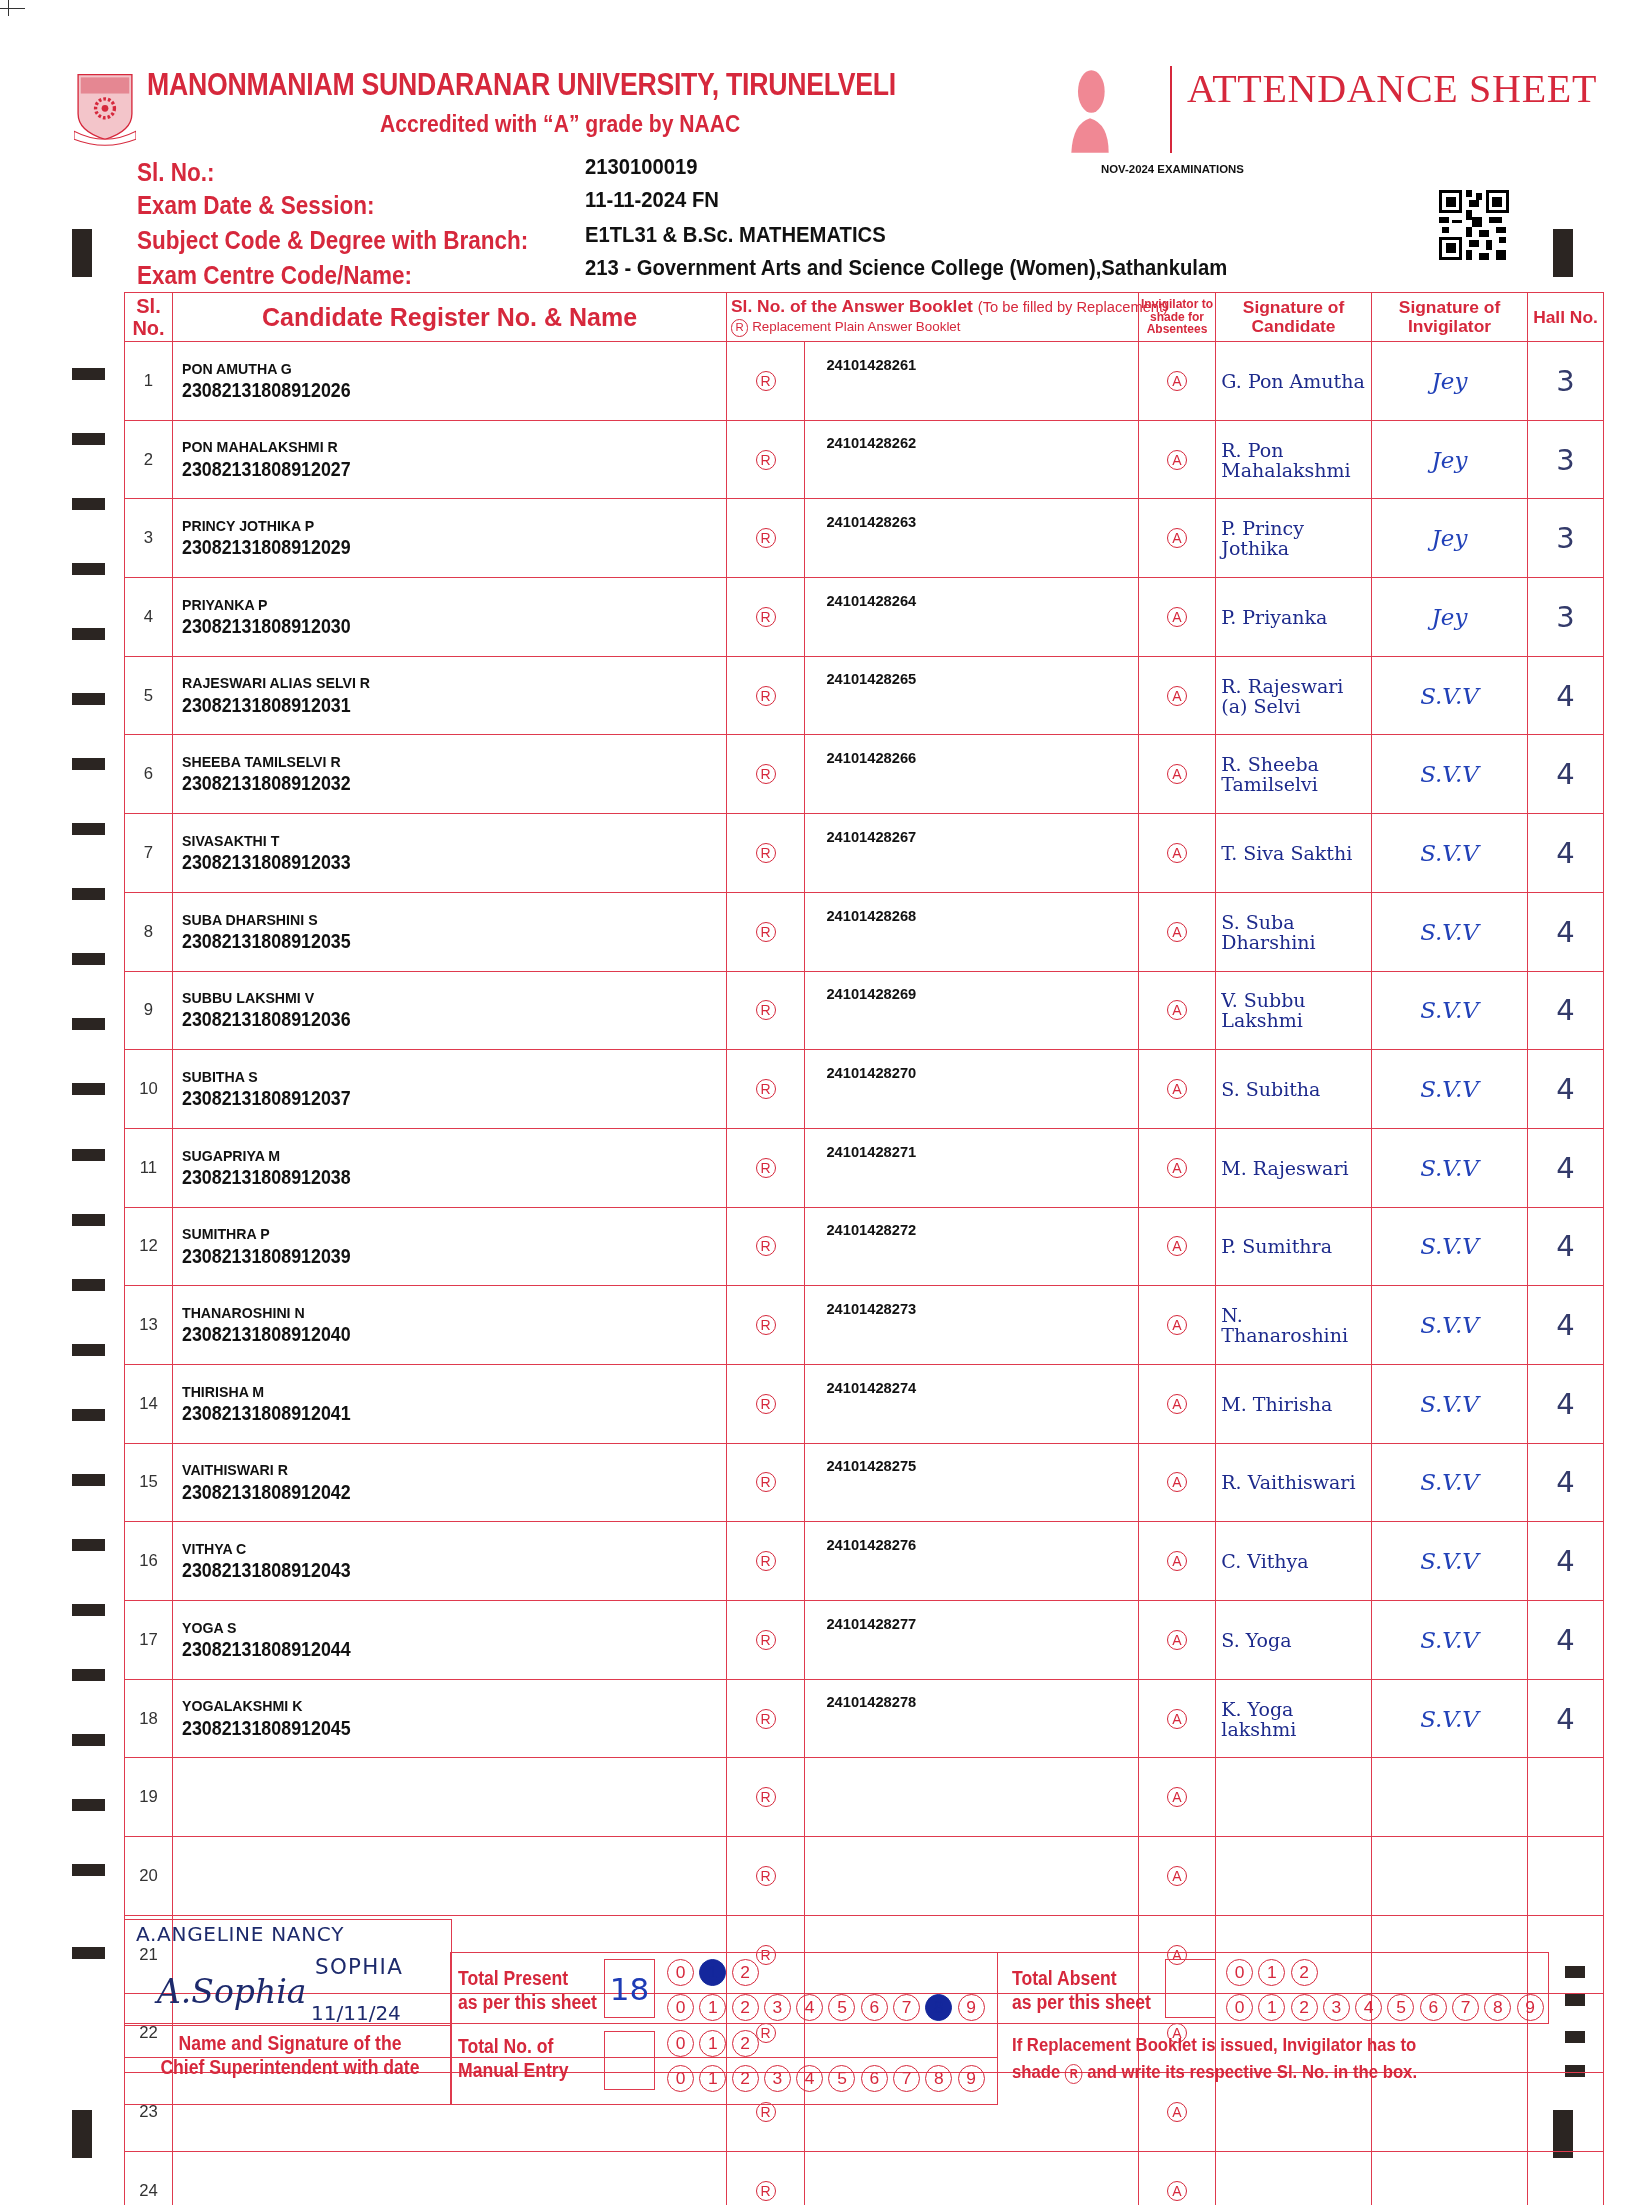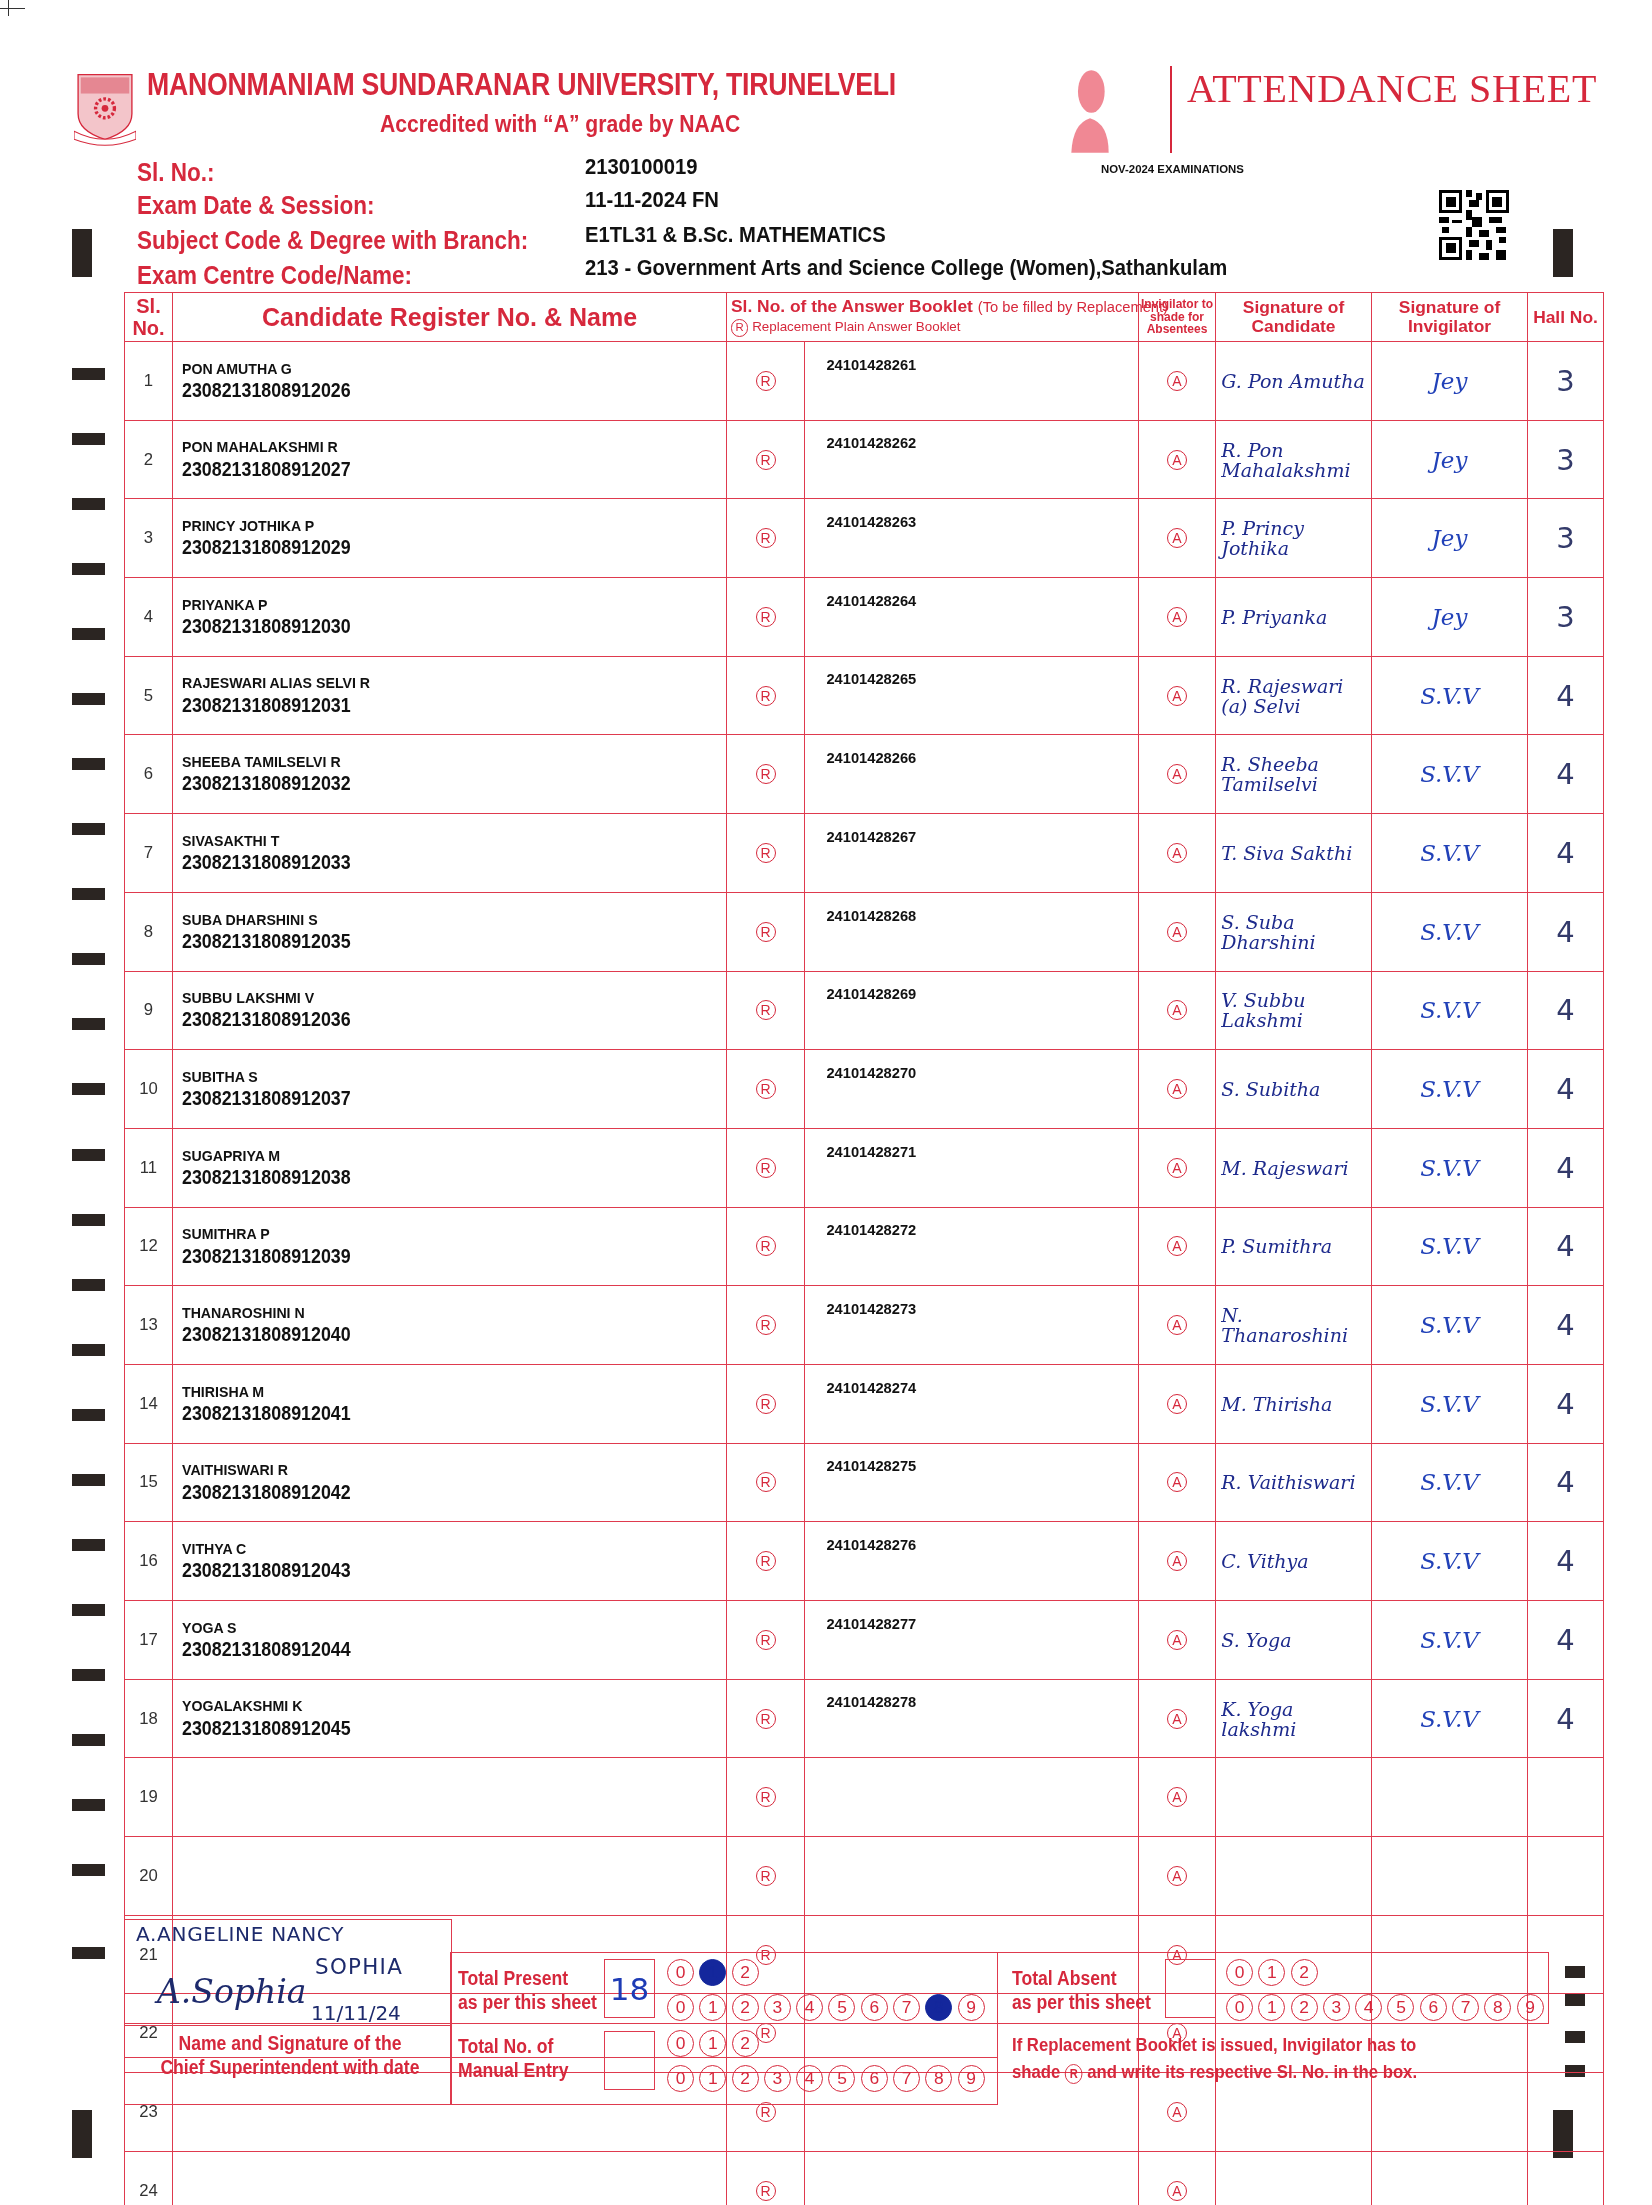--- a/index.html
+++ b/index.html
@@ -29,21 +29,21 @@
   .grid td, .grid th { border: 1.3px solid #df3a4e; padding: 0; }
   .grid th { color: #d6283c; font-weight: bold; height: 48px; font-size: 17.4px; line-height: 19px; vertical-align: middle; }
   .grid td { height: 63px; vertical-align: middle; }
   .c-sl { text-align: center; font-size: 16.7px; color: #333; }
   .c-name { padding-left: 9.4px !important; }
   .nm { font-size: 15.4px; font-weight: bold; transform: scaleX(0.92); transform-origin: left; white-space: nowrap; }
   .reg { font-size: 19.4px; font-weight: bold; margin-top: 1.3px; transform: scaleX(0.92); transform-origin: left; white-space: nowrap; }
   .circ { display: inline-flex; align-items: center; justify-content: center; width: 20px; height: 20px; border: 1.3px solid #d6283c; border-radius: 50%; color: #d6283c; font-size: 14px; line-height: 1; box-sizing: border-box; }
   .c-center { text-align: center; }
   .bk { vertical-align: top !important; padding-top: 14.7px !important; padding-left: 21.4px !important; font-size: 14.7px; font-weight: bold; }
-  .hw { font-family: "DejaVu Serif", serif; font-style: italic; color: #1d2a8c; font-size: 19px; line-height: 20px; padding-left: 5.3px !important; }
+  .hw { font-family: "DejaVu Serif", serif; color: #1d2a8c; font-size: 19px; line-height: 20px; padding-left: 5.3px !important; }
   .hw-inv { font-family: "DejaVu Serif", serif; font-style: italic; color: #2141b8; font-size: 23px; text-align: center; }
   .hall { font-family: "DejaVu Sans", sans-serif; color: #333a6a; font-size: 29px; text-align: center; }
 
   
   .bot { position: absolute; left: 124px; top: 1919px; width: 1479px; height: 139px; }
   .band { position: absolute; left: 326px; top: 0; width: 1153px; height: 33px; background: #d9293f; color: #fff; font-size: 22px; font-weight: bold; text-align: center; line-height: 33px; }
   .bx { position: absolute; border: 1.3px solid #df3a4e; box-sizing: border-box; }
   .lab2 { position: absolute; color: #d6283c; font-weight: bold; font-size: 20px; line-height: 24px; transform: scaleX(0.88); transform-origin: left top; white-space: nowrap; }
   .entry { position: absolute; border: 1.3px solid #df3a4e; box-sizing: border-box; width: 51px; height: 59px; font-family: "DejaVu Sans", sans-serif; color: #1d3bb5; font-size: 31px; text-align: center; line-height: 59px; }
   .bubbles { position: absolute; display: flex; gap: 5.3px; }

